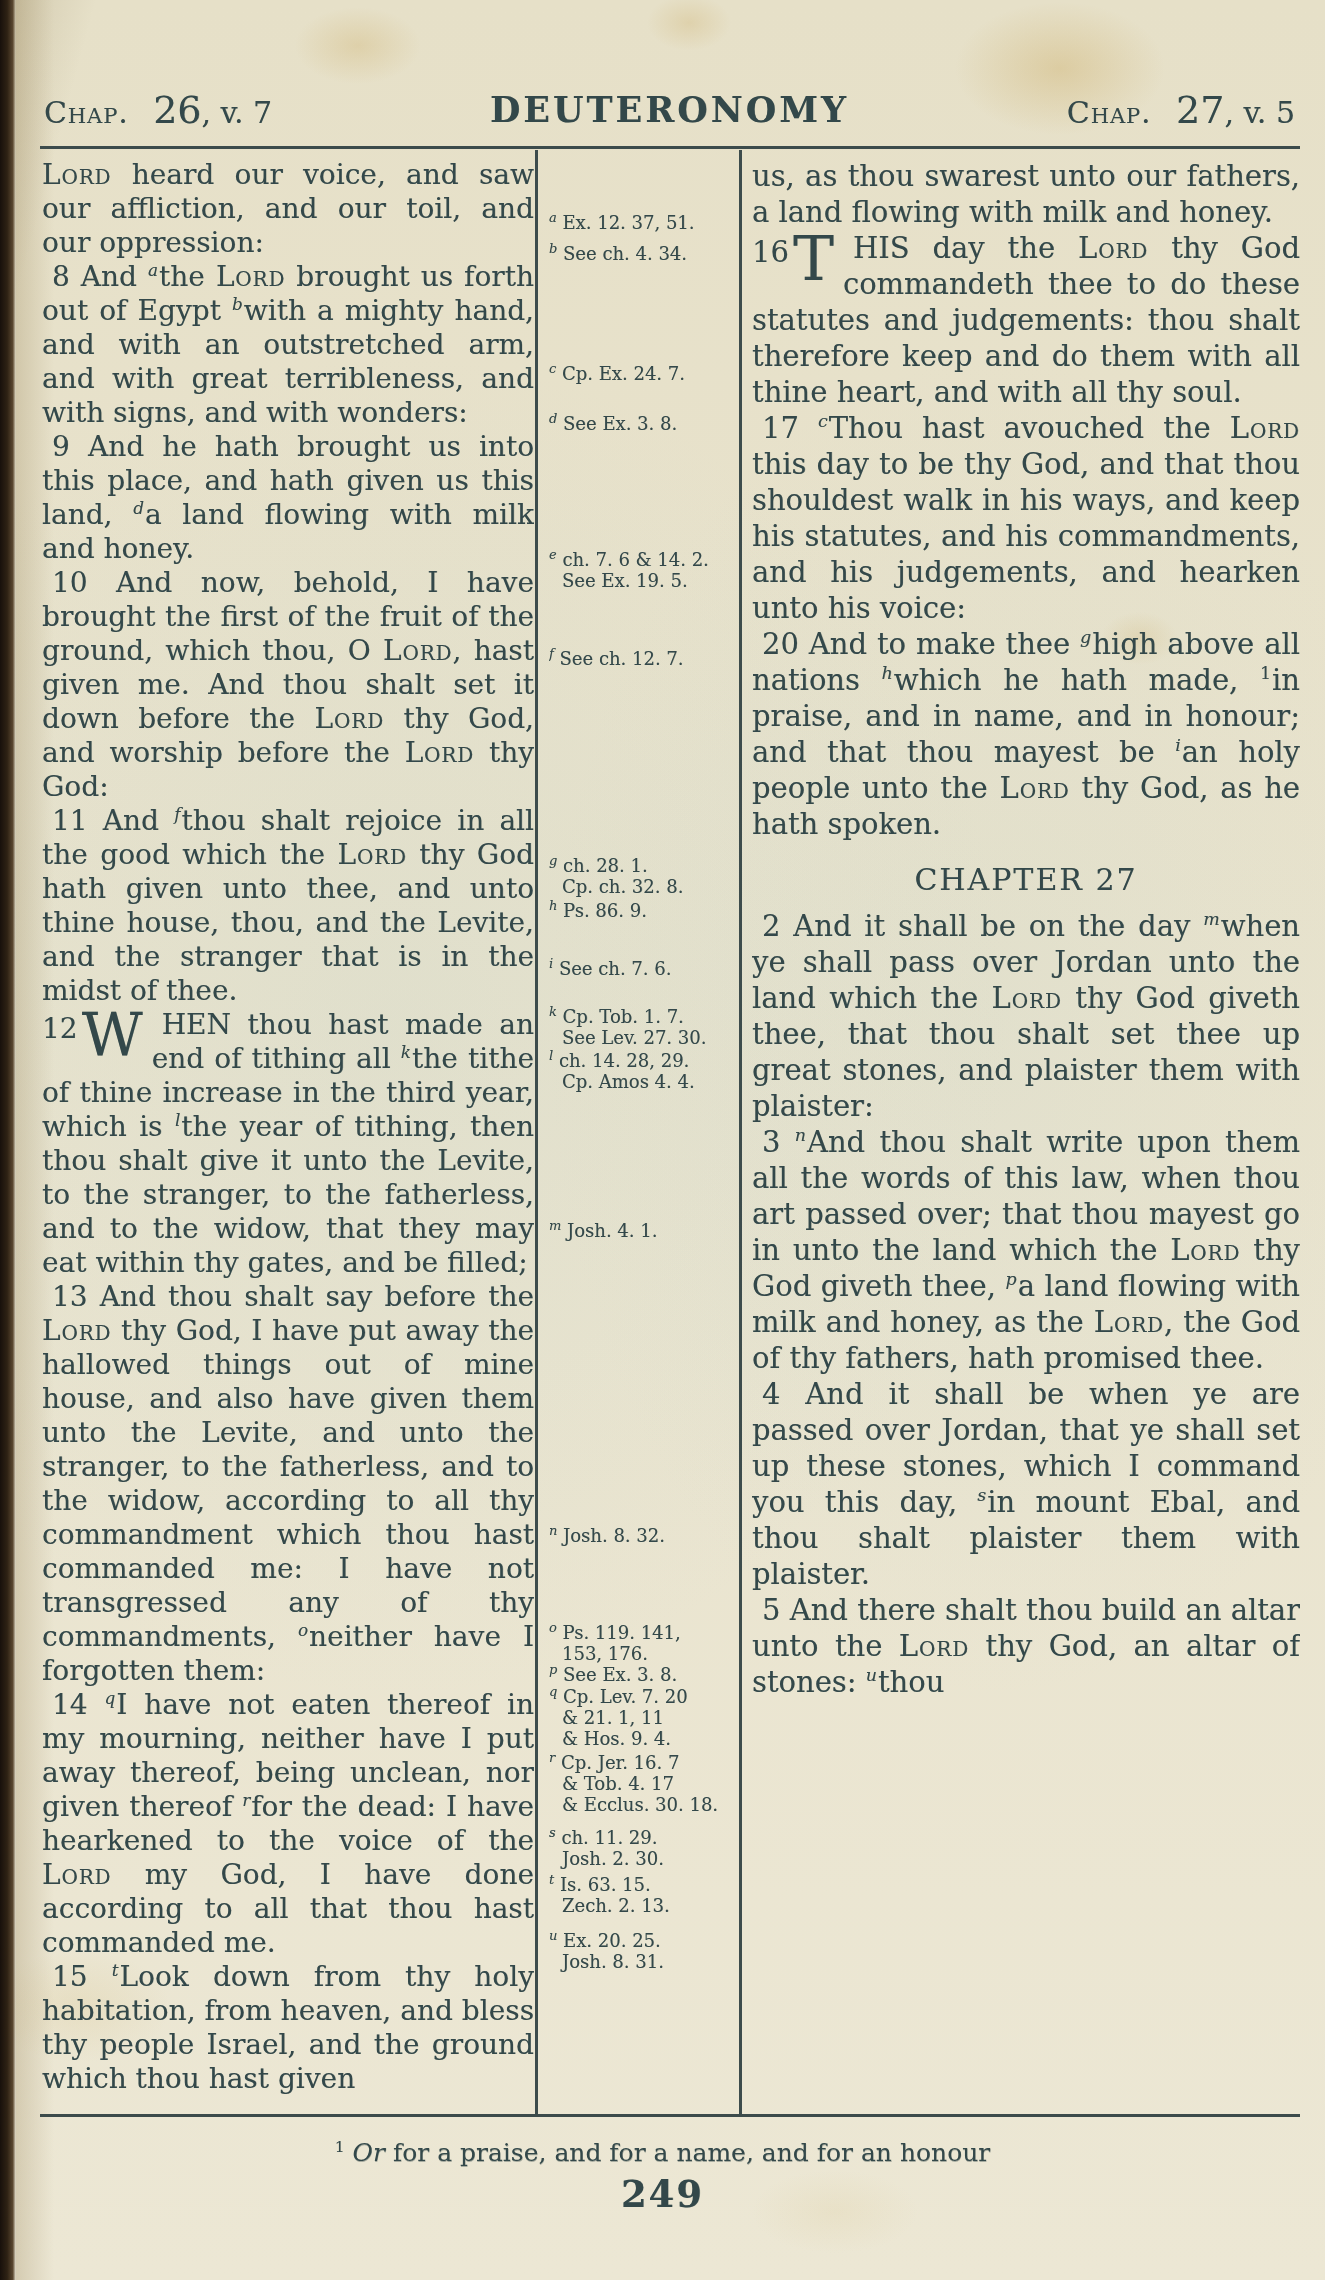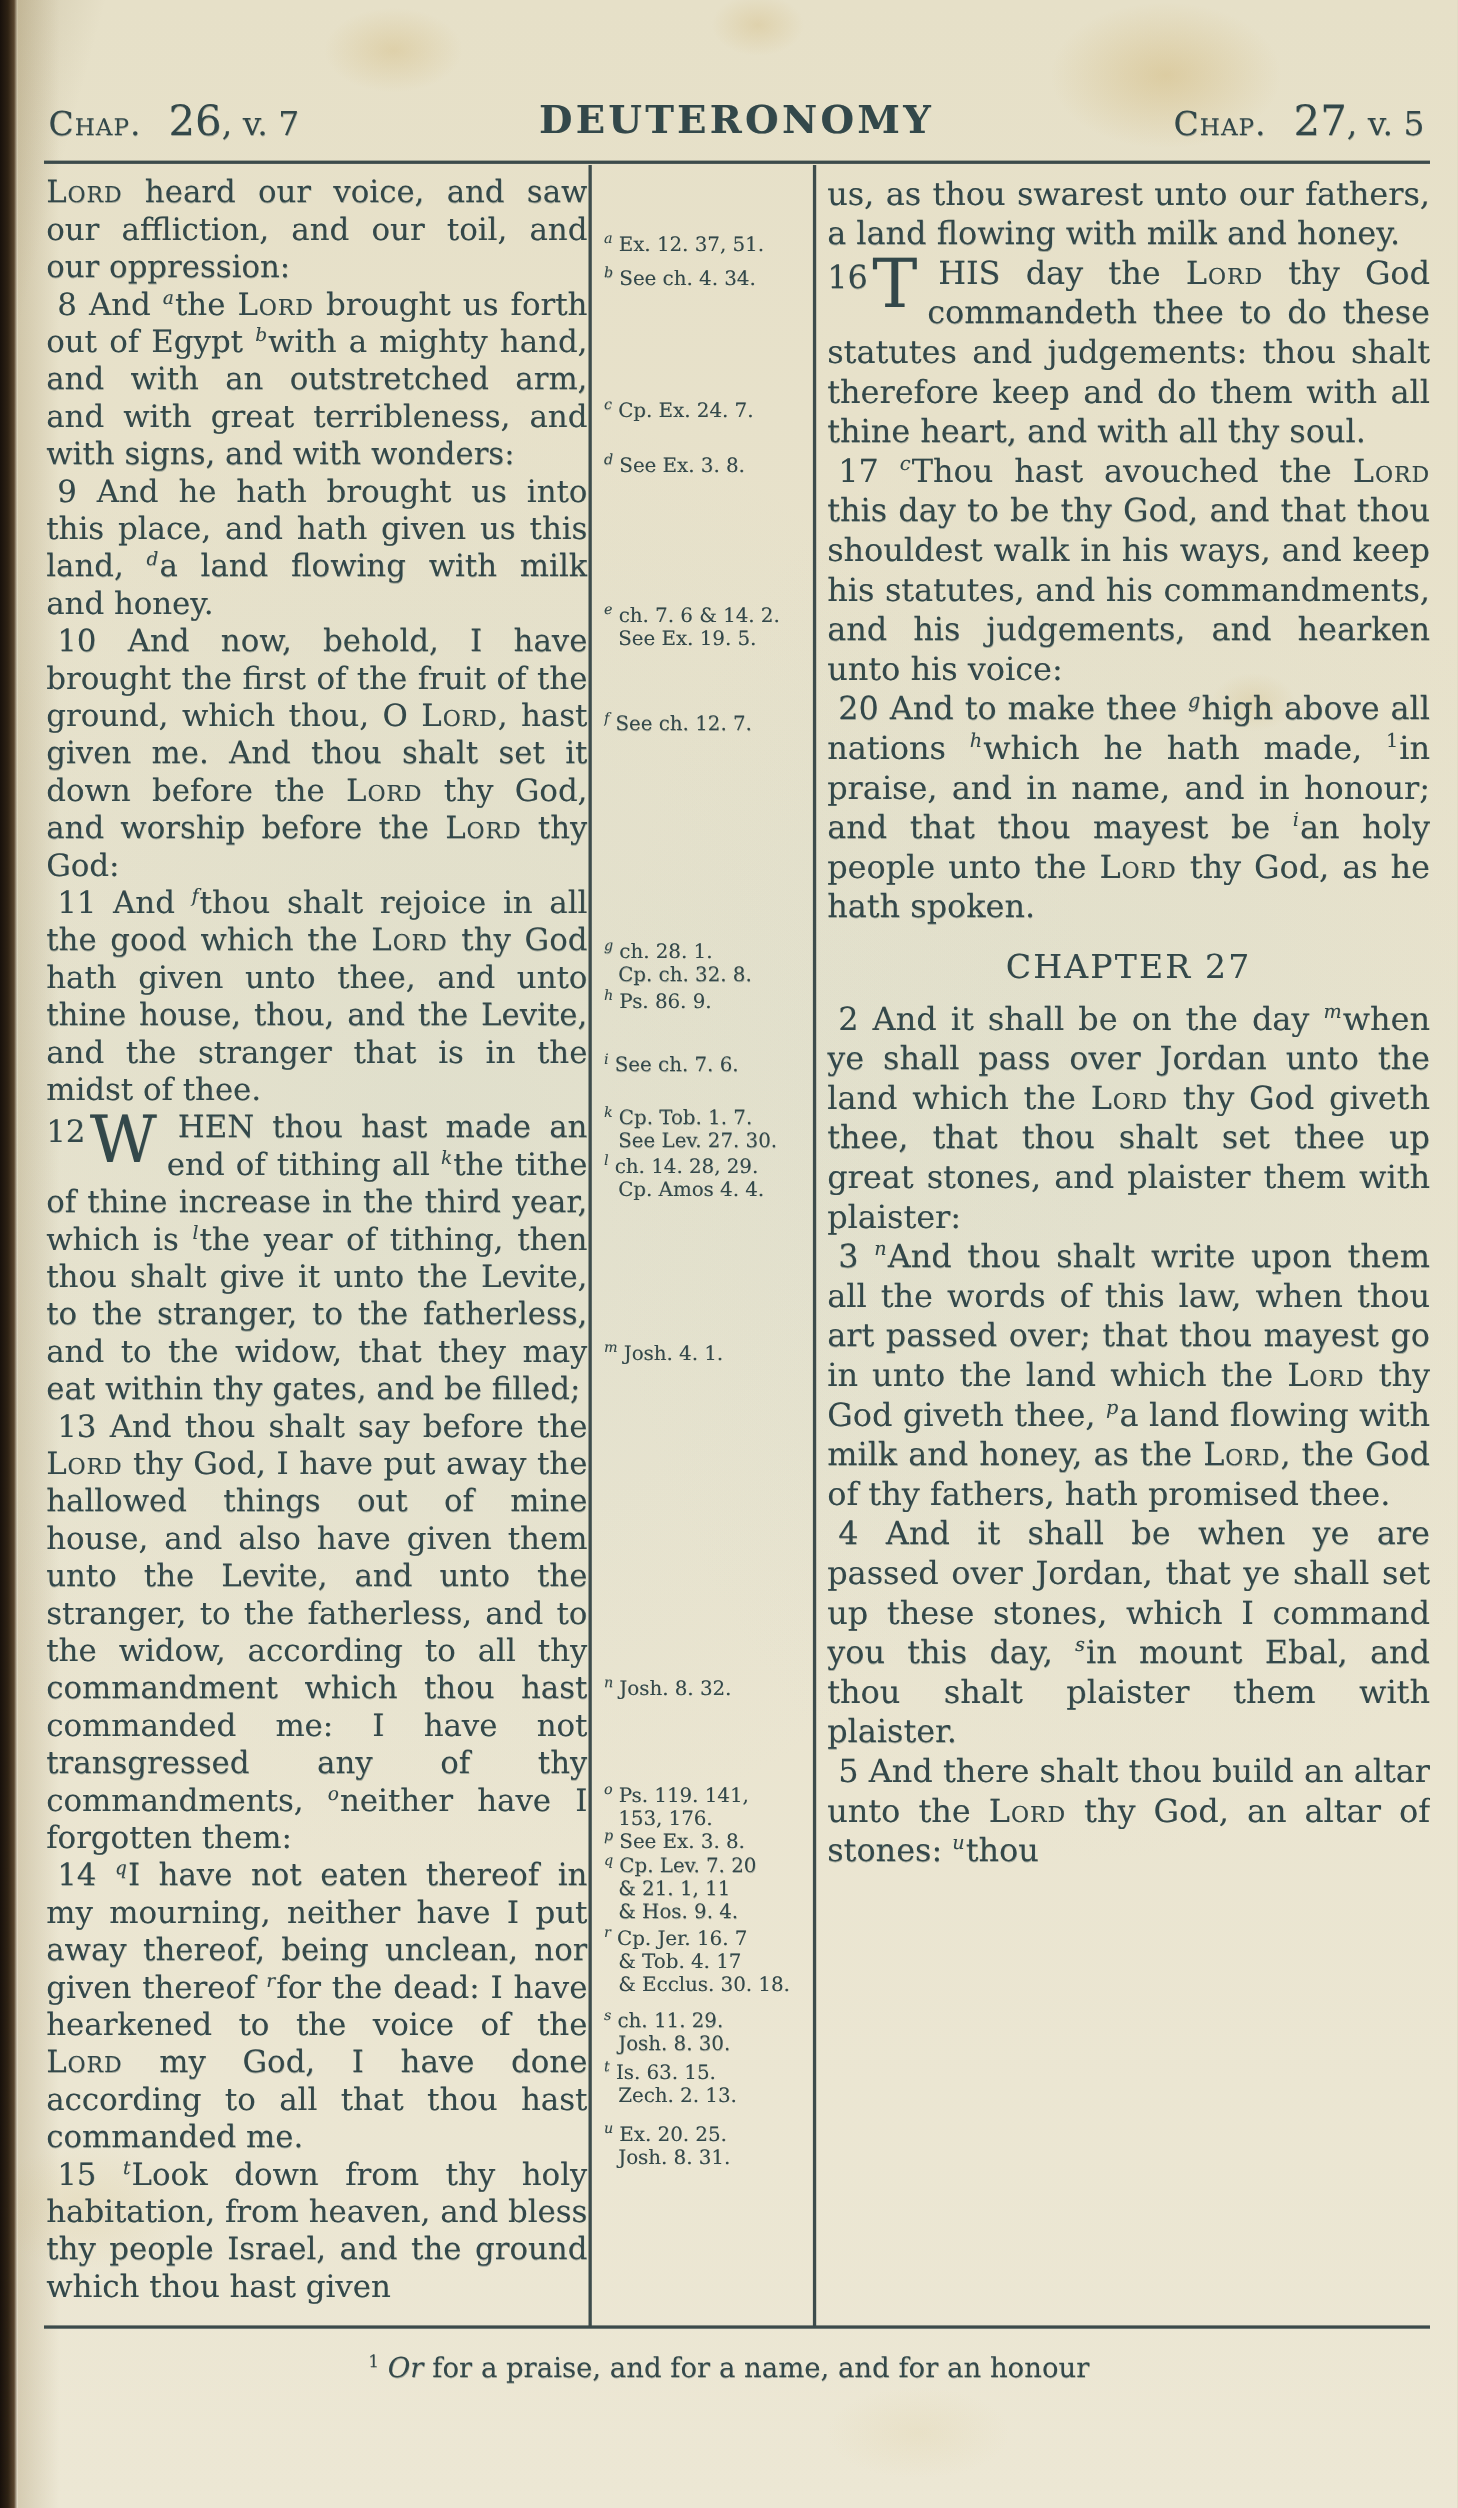--- a/index.html
+++ b/index.html
@@ -112,32 +112,33 @@
       <div class="ref" style="top: 742px;"><sup>h</sup> Ps. 86. 9.</div>
       <div class="ref" style="top: 800px;"><sup>i</sup> See ch. 7. 6.</div>
       <div class="ref" style="top: 848px;"><sup>k</sup> Cp. Tob. 1. 7.<span class="cl">See Lev. 27. 30.</span></div>
       <div class="ref" style="top: 892px;"><sup>l</sup> ch. 14. 28, 29.<span class="cl">Cp. Amos 4. 4.</span></div>
       <div class="ref" style="top: 1062px;"><sup>m</sup> Josh. 4. 1.</div>
       <div class="ref" style="top: 1367px;"><sup>n</sup> Josh. 8. 32.</div>
       <div class="ref" style="top: 1464px;"><sup>o</sup> Ps. 119. 141,<span class="cl">153, 176.</span></div>
       <div class="ref" style="top: 1506px;"><sup>p</sup> See Ex. 3. 8.</div>
       <div class="ref" style="top: 1528px;"><sup>q</sup> Cp. Lev. 7. 20<span class="cl">&amp; 21. 1, 11</span><span class="cl">&amp; Hos. 9. 4.</span></div>
       <div class="ref" style="top: 1594px;"><sup>r</sup> Cp. Jer. 16. 7<span class="cl">&amp; Tob. 4. 17</span><span class="cl">&amp; Ecclus. 30. 18.</span></div>
-      <div class="ref" style="top: 1669px;"><sup>s</sup> ch. 11. 29.<span class="cl">Josh. 8. 30.</span></div>
+      <div class="ref" style="top: 1669px;"><sup>s</sup> ch. 11. 29.<span class="cl">Josh. 2. 30.</span></div>
       <div class="ref" style="top: 1716px;"><sup>t</sup> Is. 63. 15.<span class="cl">Zech. 2. 13.</span></div>
       <div class="ref" style="top: 1772px;"><sup>u</sup> Ex. 20. 25.<span class="cl">Josh. 8. 31.</span></div>
     </div>
   <div class="rule-v rule-v2"></div>
   <div class="col col-right" id="col-right">
       <p class="verse cont">us, as thou swarest unto our fathers, a land flowing with milk and honey.</p>
       <p class="verse"><span class="dcw"><span class="vn">16</span><span class="dc">T</span></span>HIS day the <span class="sc">Lord</span> thy God commandeth thee to do these statutes and judgements: thou shalt therefore keep and do them with all thine heart, and with all thy soul.</p>
       <p class="verse"><span class="vn">17</span> <sup class="rl">c</sup>Thou hast avouched the <span class="sc">Lord</span> this day to be thy God, and that thou shouldest walk in his ways, and keep his statutes, and his commandments, and his judgements, and hearken unto his voice:</p>
       <p class="verse"><span class="vn">20</span> And to make thee <sup class="rl">g</sup>high above all nations <sup class="rl">h</sup>which he hath made, <sup class="fn">1</sup>in praise, and in name, and in honour; and that thou mayest be <sup class="rl">i</sup>an holy people unto the <span class="sc">Lord</span> thy God, as he hath spoken.</p>
       <div class="chapter-heading">CHAPTER 27</div>
       <p class="verse"><span class="vn">2</span> And it shall be on the day <sup class="rl">m</sup>when ye shall pass over Jordan unto the land which the <span class="sc">Lord</span> thy God giveth thee, that thou shalt set thee up great stones, and plaister them with plaister:</p>
       <p class="verse"><span class="vn">3</span> <sup class="rl">n</sup>And thou shalt write upon them all the words of this law, when thou art passed over; that thou mayest go in unto the land which the <span class="sc">Lord</span> thy God giveth thee, <sup class="rl">p</sup>a land flowing with milk and honey, as the <span class="sc">Lord</span>, the God of thy fathers, hath promised thee.</p>
       <p class="verse"><span class="vn">4</span> And it shall be when ye are passed over Jordan, that ye shall set up these stones, which I command you this day, <sup class="rl">s</sup>in mount Ebal, and thou shalt plaister them with plaister.</p>
       <p class="verse"><span class="vn">5</span> And there shalt thou build an altar unto the <span class="sc">Lord</span> thy God, an altar of stones: <sup class="rl">u</sup>thou</p>
     </div>
 
   <div class="bottom-rule"></div>
   <div class="footnote"><sup class="fnm">1</sup> <span id="footnote-text"><em>Or</em> for a praise, and for a name, and for an honour</span></div>
+  <div class="pagenum">249</div>
 </div>
 
 </body></html>

